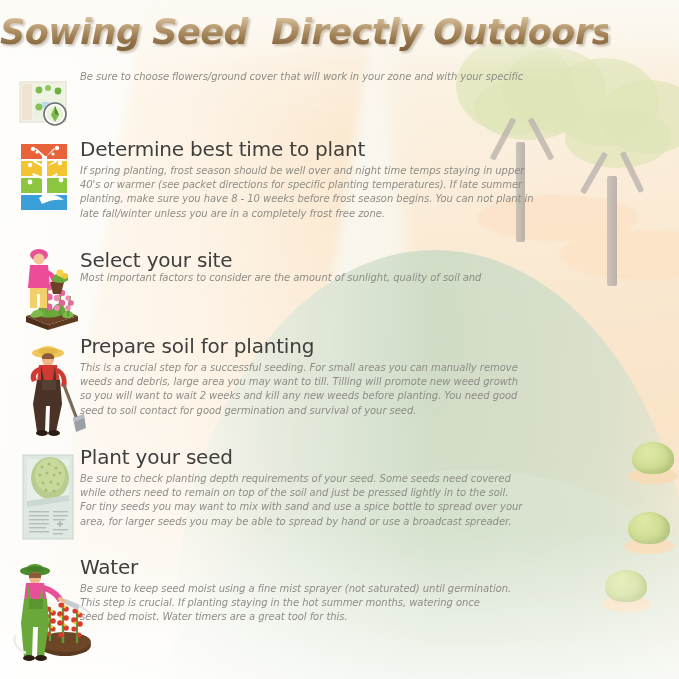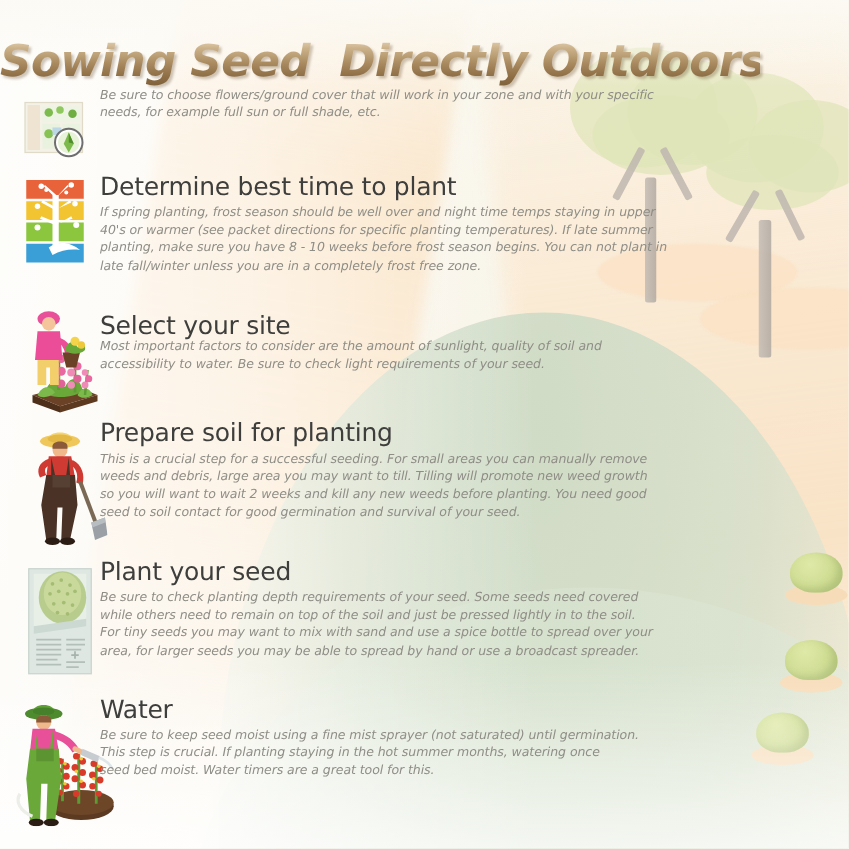--- a/index.html
+++ b/index.html
@@ -97,21 +97,21 @@
   }
   .bush .blob{
     position:absolute;left:4px;top:0;width:42px;height:32px;
     border-radius:50% 50% 44% 44%;
     background:radial-gradient(circle at 38% 30%,#dfe9a8 0%,#cfdd93 55%,#c2d285 100%);
     box-shadow:inset -4px -3px 6px rgba(160,178,110,.55);
   }
 
   
   .title{
-    position:absolute;left:0;top:30px;width:608px;
+    position:absolute;left:0;top:12px;width:608px;
     text-align:center;
     font-family:"DejaVu Sans", sans-serif;
     font-size:35px;
     font-weight:bold;
     font-style:italic;
     letter-spacing:-.5px;
     background:linear-gradient(180deg,#e8d9bd 0%,#cbb189 22%,#a98a5f 52%,#8d6e45 78%,#7d5f39 100%);
     -webkit-background-clip:text;
     background-clip:text;
     color:transparent;
@@ -220,21 +220,20 @@
             <circle cx="41" cy="40" r="11" fill="#ffffff" stroke="#6f6f6f" stroke-width="1.6"></circle>
             <circle cx="41" cy="40" r="8.6" fill="#e8f3d9"></circle>
             <path d="M41 32 L45 41 L41 48 L37 41 Z" fill="#7cba4b"></path>
             <path d="M41 32 L45 41 L41 40 Z" fill="#4f8f2b"></path>
           </g>
         </svg>
       </div>
       <div class="txt" style="left:66px;top:0;width:600px;">
         <div class="body" style="margin-top:4px;">
           <div>Be sure to choose flowers/ground cover  that will work in your zone and with your specific</div>
-          <div>needs, for example full sun or full shade, etc.</div>
         </div>
       </div>
     </div>
 
     <div class="section" style="left:14px;top:139px;width:660px;">
       <div class="icon-wrap" style="left:3px;top:3px;">
         <svg width="58" height="72" viewBox="0 0 58 72">
           <g>
             <rect x="4" y="2" width="46" height="15" fill="#e8623a"></rect>
             <rect x="4" y="19" width="46" height="15" fill="#f2c431"></rect>
@@ -319,21 +318,20 @@
             <path d="M38 34 C40 26 46 26 48 32 C50 26 55 28 54 34 C50 38 42 38 38 34 Z" fill="#6aa83a"></path>
             <circle cx="46" cy="27" r="3.6" fill="#f5d44b"></circle>
             <circle cx="51" cy="30" r="3" fill="#f0c83c"></circle>
           </g>
         </svg>
       </div>
       <div class="txt" style="left:66px;top:0;width:600px;">
         <div class="heading">Select your site</div>
         <div class="body" style="margin-top:0;">
           <div>Most important factors to consider are the amount of sunlight, quality of soil and</div>
-          <div>accessibility to water. Be sure to check light  requirements of your seed.</div>
         </div>
       </div>
     </div>
 
     <div class="section" style="left:14px;top:336px;width:660px;">
       <div class="icon-wrap" style="left:6px;top:4px;">
         <svg width="66" height="96" viewBox="0 0 66 96">
           <g>
 
             <ellipse cx="28" cy="13" rx="16" ry="5.4" fill="#f0c75a"></ellipse>

